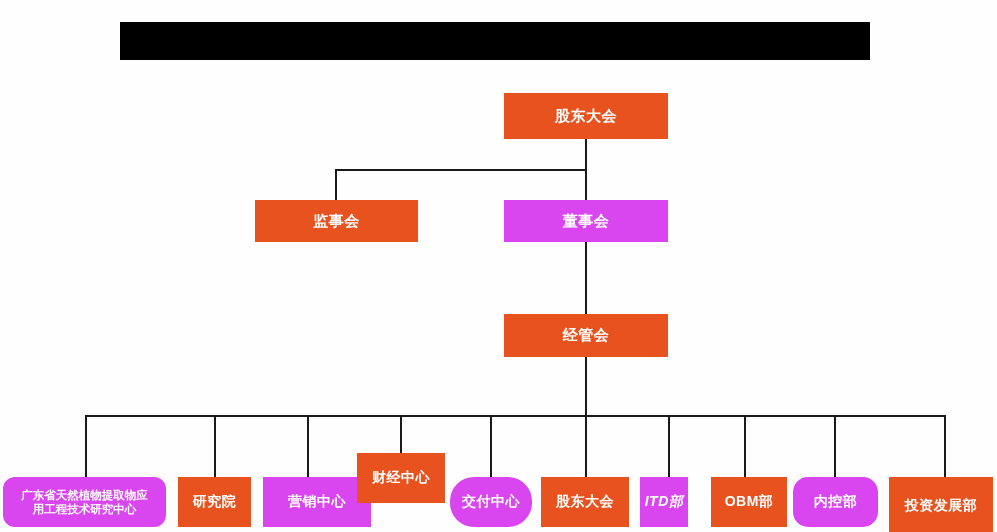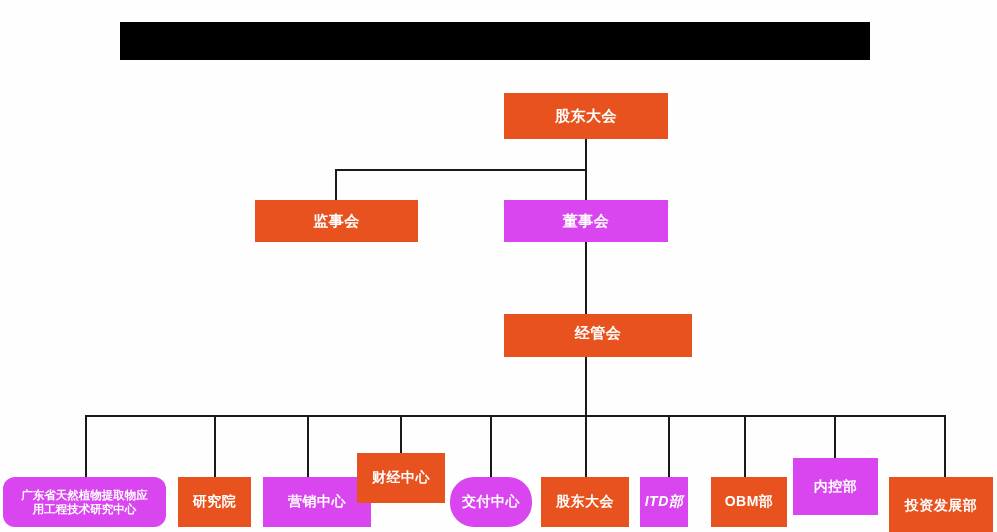--- a/index.html
+++ b/index.html
@@ -94,21 +94,21 @@
   </div>
 
   <div class="node dark lvl2" style="left:255px; top:200px; width:163px; height:42px;">
     <span class="node-label">监事会</span>
   </div>
 
   <div class="node light lvl2" style="left:504px; top:200px; width:164px; height:42px;">
     <span class="node-label">董事会</span>
   </div>
 
-  <div class="node dark lvl3" style="left:504px; top:314px; width:188px; height:43px;font-family:Liberation Mono, monospace;">
+  <div class="node dark lvl3" style="left:504px; top:314px; width:164px; height:43px;">
     <span class="node-label">经管会</span>
   </div>
 
   <div class="node light lvl4 small" style="left:3px; top:477px; width:163px; height:50px;border-radius:12px;">
     <span class="node-label">广东省天然植物提取物应
 用工程技术研究中心</span>
   </div>
 
   <div class="node dark lvl4" style="left:178px; top:477px; width:73px; height:50px;">
     <span class="node-label">研究院</span>
@@ -131,21 +131,21 @@
   </div>
 
   <div class="node light lvl4" style="left:640px; top:477px; width:48px; height:50px;font-style:italic;">
     <span class="node-label">ITD部</span>
   </div>
 
   <div class="node dark lvl4" style="left:711px; top:477px; width:76px; height:50px;">
     <span class="node-label">OBM部</span>
   </div>
 
-  <div class="node light lvl4" style="left:793px; top:458px; width:85px; height:57px;">
+  <div class="node light lvl4" style="left:793px; top:477px; width:85px; height:50px;border-radius:15px;">
     <span class="node-label">内控部</span>
   </div>
 
   <div class="node dark lvl4" style="left:889px; top:477px; width:104px; height:58px;">
     <span class="node-label">投资发展部</span>
   </div>
 
 </div>
 
 </body></html>

